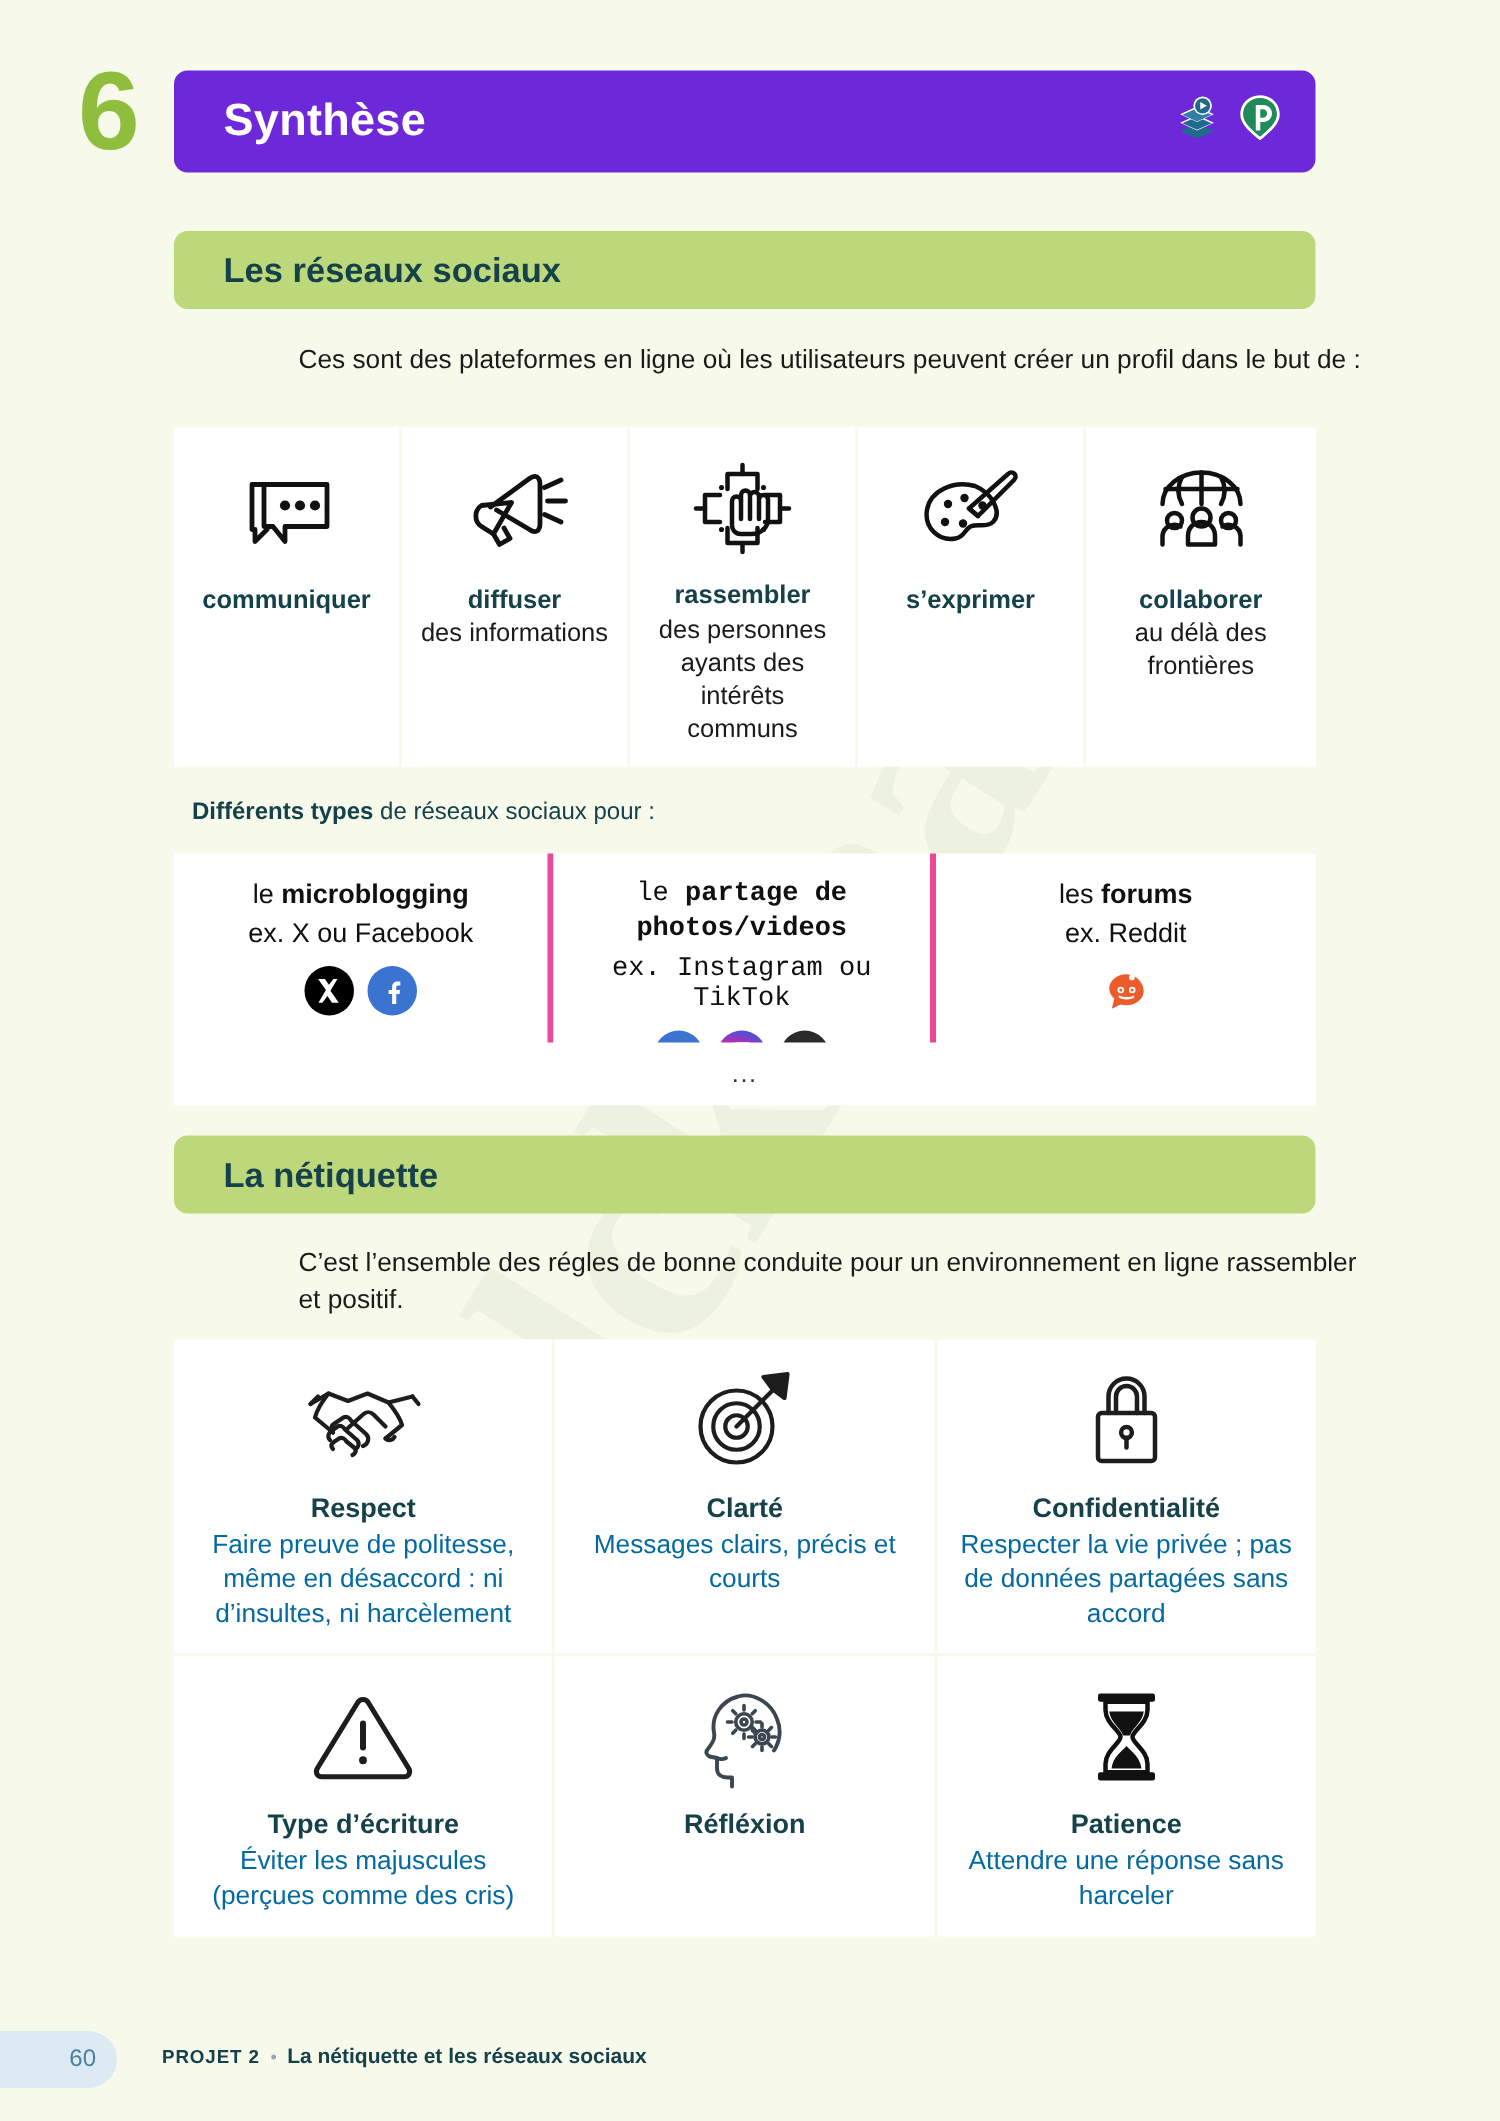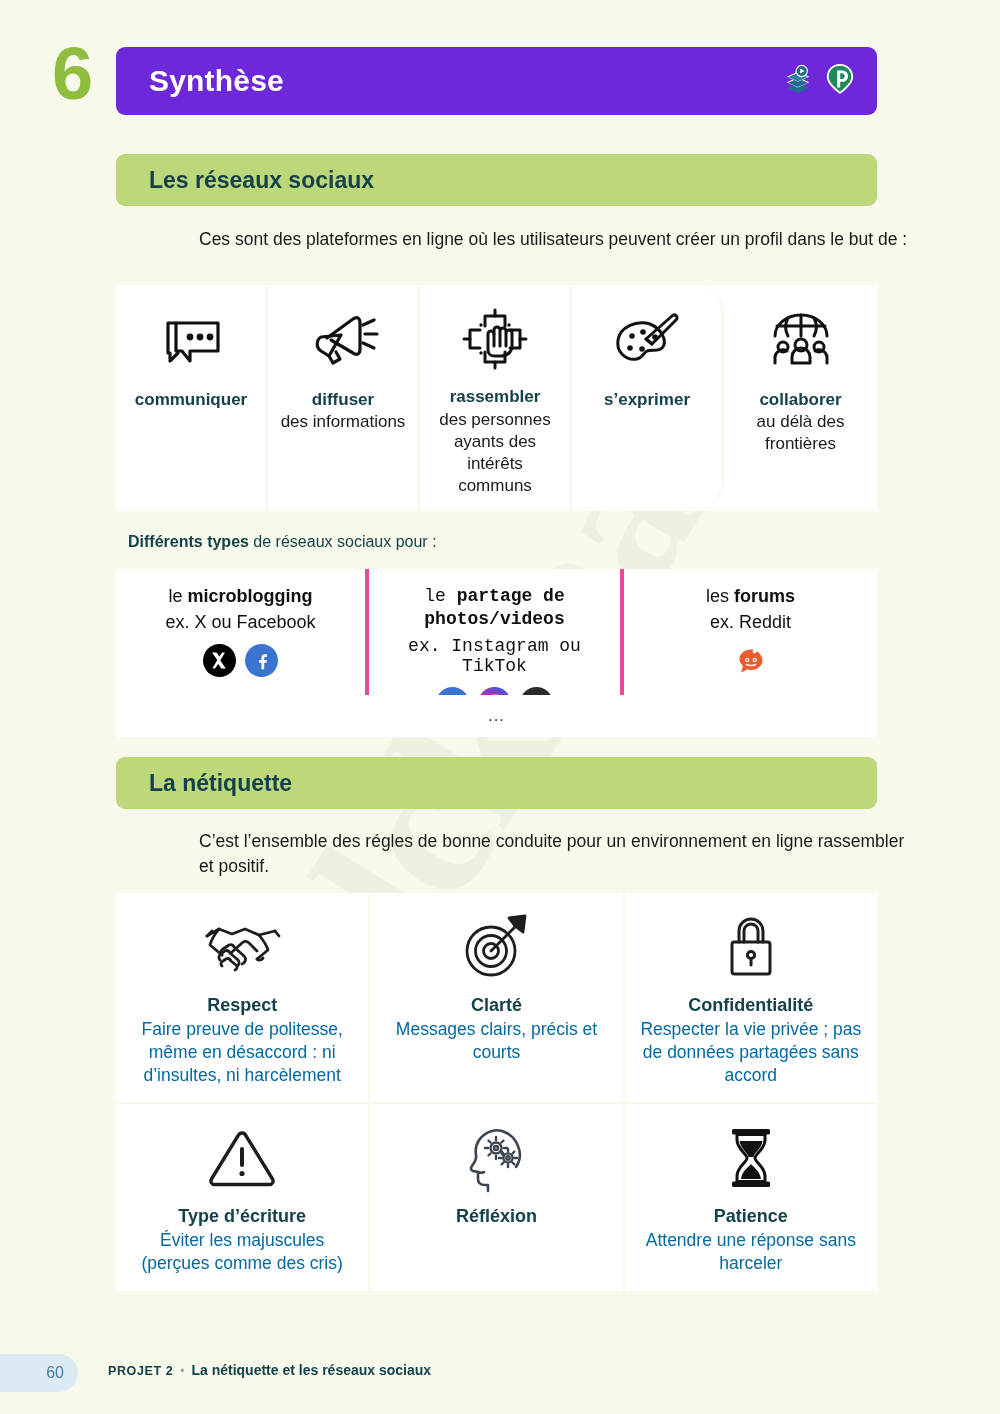--- a/index.html
+++ b/index.html
@@ -322,21 +322,21 @@
           <circle cx="21" cy="19" r="1.7" fill="#111" stroke="none"></circle>
           <circle cx="49" cy="19" r="1.7" fill="#111" stroke="none"></circle>
           <circle cx="21" cy="47" r="1.7" fill="#111" stroke="none"></circle>
           <circle cx="49" cy="47" r="1.7" fill="#111" stroke="none"></circle>
         </svg>
       </div>
       <div class="cell-title">rassembler</div>
       <div class="cell-sub">des personnes ayants des intérêts communs</div>
     </div>
 
-    <div class="cell" style="width:152px;border-radius:30px;">
+    <div class="cell" style="width:152px;">
       <div class="icon-box">
         <svg width="74" height="62" viewBox="0 0 74 62" fill="none" stroke="#111" stroke-width="3" stroke-linecap="round" stroke-linejoin="round">
           <path d="M40 15 C26 11 10 18 8 31 C6 43 16 52 27 50 C33 49 33 44 37 42 C42 40 48 43 52 39 C58 33 52 20 40 15 Z"></path>
           <circle cx="22" cy="27" r="2.8" fill="#111" stroke="none"></circle>
           <circle cx="33" cy="23" r="2.8" fill="#111" stroke="none"></circle>
           <circle cx="45" cy="28" r="2.8" fill="#111" stroke="none"></circle>
           <circle cx="20" cy="39" r="2.8" fill="#111" stroke="none"></circle>
           <circle cx="32" cy="40" r="2.8" fill="#111" stroke="none"></circle>
           <path d="M36 30 L62 7 C65 4 69 8 66 11 L42 35 Z"></path>
           <path d="M36 30 L42 35"></path>

